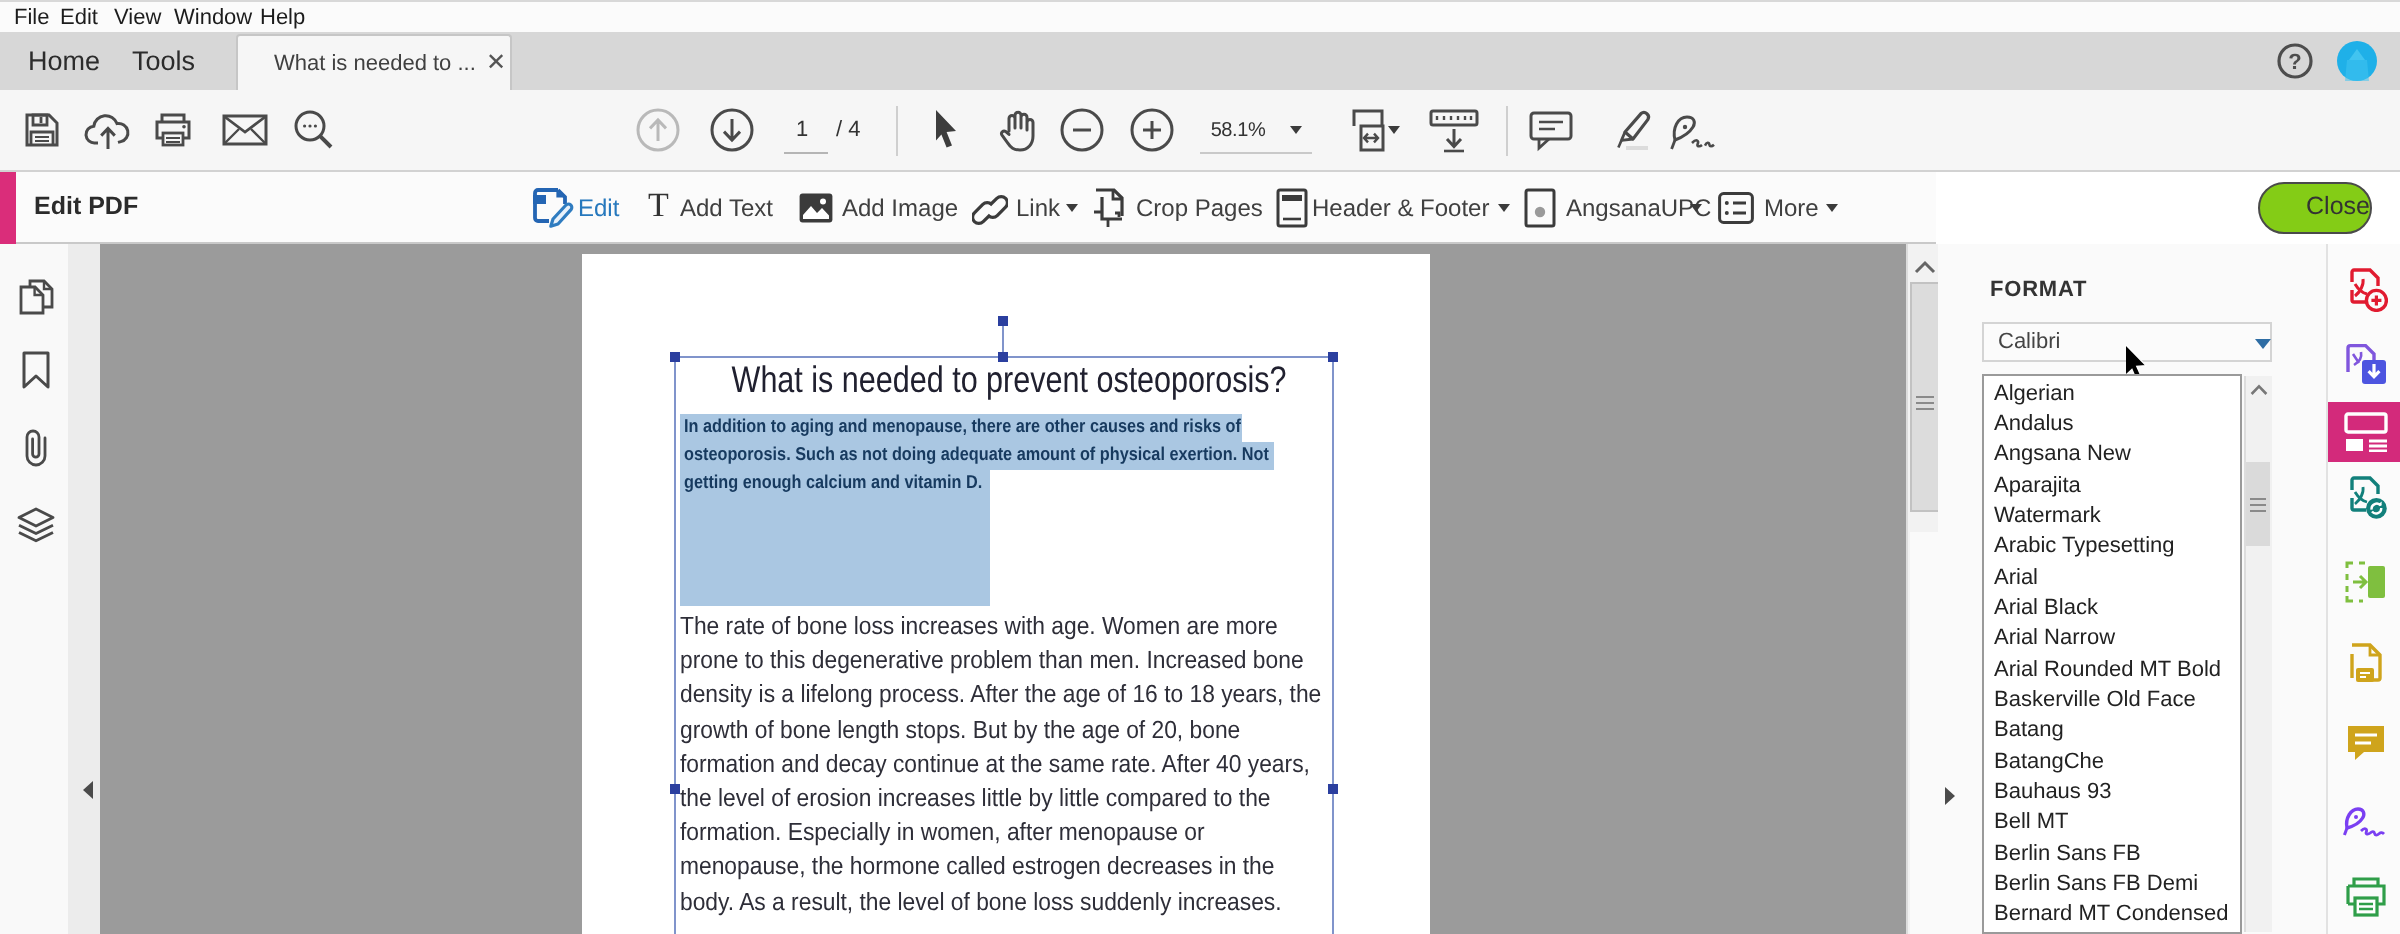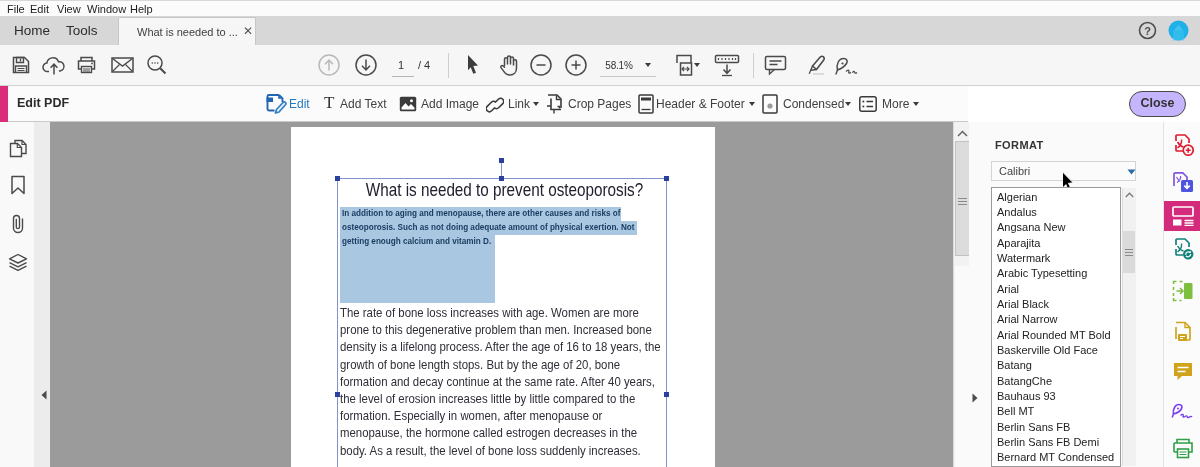--- a/index.html
+++ b/index.html
@@ -18,21 +18,21 @@
   
   #toolbar { left:0; top:45px; width:1200px; height:41px; background:#f6f6f6; border-bottom:1px solid #d2d2d2; }
   .tico { position:absolute; top:0; }
   .tsep { position:absolute; top:8px; width:1px; height:25px; background:#cfcfcf; }
   
   #editbar { left:0; top:86px; width:968px; height:36px; background:#fbfbfb; border-bottom:1px solid #c9c9c9; }
   #editbar .mag { position:absolute; left:0; top:0; width:8px; height:36px; background:#da2d7a; }
   #editbar .ttl { position:absolute; left:17px; top:10px; font-size:12.5px; font-weight:bold; color:#2b2b2b; }
   .ebl { position:absolute; top:11px; font-size:12px; color:#404040; }
   .caret { position:absolute; width:0; height:0; border-left:3.5px solid transparent; border-right:3.5px solid transparent; border-top:4px solid #3b3b3b; }
-  #closebtn { position:absolute; left:1129px; top:5px; width:57px; height:26px; border:1.5px solid #4a4a4a; border-radius:13px; background:#c4b5fd; font-size:12.5px; font-weight:bold; color:#333; text-align:center; line-height:23px; }
+  #closebtn { position:absolute; left:1129px; top:5px; width:57px; height:26px; border:1.5px solid #4a4a4a; border-radius:13px; background:#84cc16; font-size:12.5px; font-weight:normal; color:#333; text-align:right; line-height:23px; }
   
   #content { left:0; top:122px; width:1200px; height:345px; background:#9b9b9b; }
   #sidebar { position:absolute; left:0; top:0; width:34px; height:345px; background:#f9f9f9; }
   #gutter { position:absolute; left:34px; top:0; width:16px; height:345px; background:#ececec; }
   #page { position:absolute; left:291px; top:5px; width:424px; height:340px; background:#ffffff; }
   
   #dscroll { position:absolute; left:953px; top:0; width:16px; height:345px; background:#f2f2f2; border-left:1px solid #dcdcdc; }
   
   #rpanel { position:absolute; left:969px; top:0; width:194px; height:345px; background:#fafafa; }
   
@@ -224,21 +224,21 @@
       <rect x="3" y="3.5" width="10" height="3" fill="#3b3b3b"></rect>
       <path d="M3.5 15.5 h9" stroke="#3b3b3b" stroke-width="1.3"></path>
     </svg>
     <span class="ebl" style="left:656px">Header &amp; Footer</span>
     <div class="caret" style="left:749px;top:16px"></div>
 
     <svg class="abs" style="left:762px;top:8px" width="16" height="20" viewBox="0 0 16 20">
       <rect x="1" y="1" width="14" height="18" rx="1" fill="none" stroke="#3b3b3b" stroke-width="1.5"></rect>
       <circle cx="8" cy="12" r="2.6" fill="#9a9a9a"></circle>
     </svg>
-    <span class="ebl" style="left:783px">Condensed</span>
+    <span class="ebl" style="left:783px">AngsanaUPC</span>
     <div class="caret" style="left:845px;top:16px"></div>
 
     <svg class="abs" style="left:859px;top:10px" width="18" height="16" viewBox="0 0 18 16">
       <rect x="0.8" y="0.8" width="16.4" height="14.4" rx="2" fill="none" stroke="#3b3b3b" stroke-width="1.5"></rect>
       <circle cx="4.4" cy="5.5" r="1" fill="#3b3b3b"></circle>
         <circle cx="4.4" cy="10.5" r="1" fill="#3b3b3b"></circle>
       <path d="M7.5 5.5 h6.5 M7.5 10.5 h6.5" stroke="#3b3b3b" stroke-width="1.4"></path>
     </svg>
     <span class="ebl" style="left:882px">More</span>
     <div class="caret" style="left:913px;top:16px"></div>

